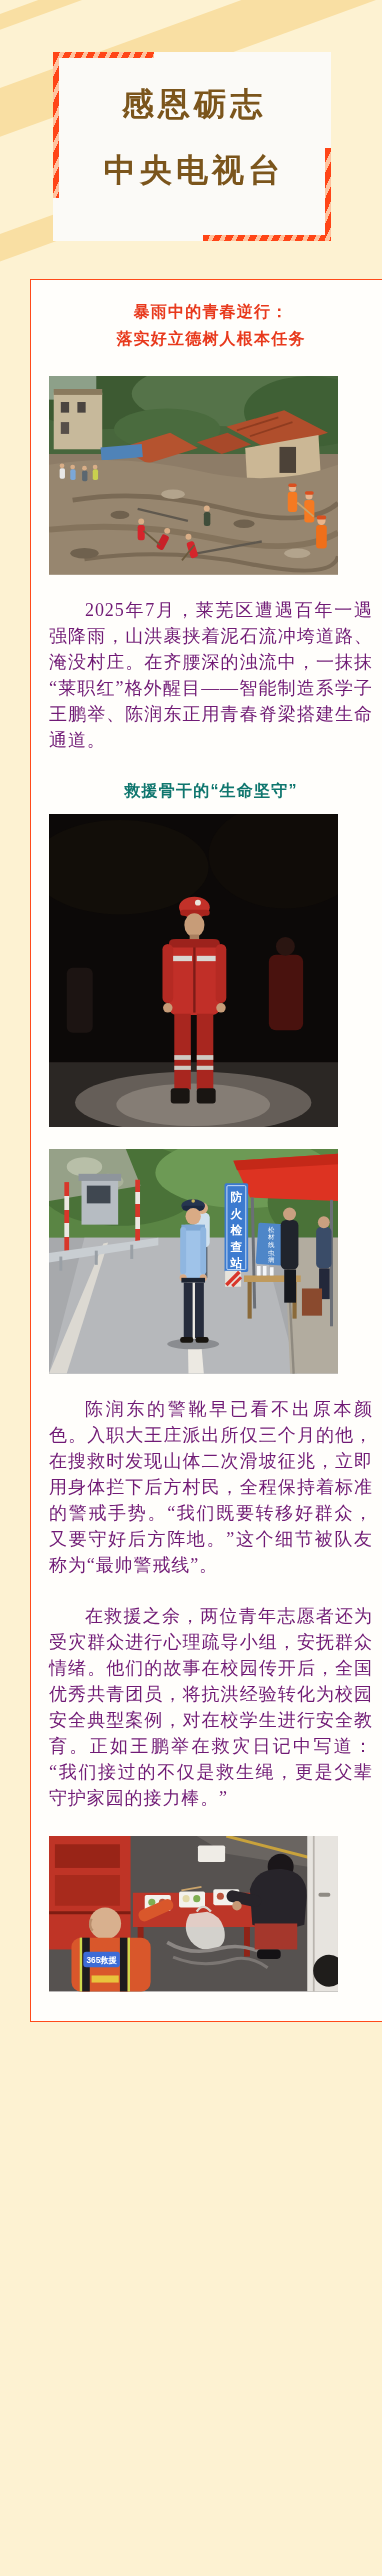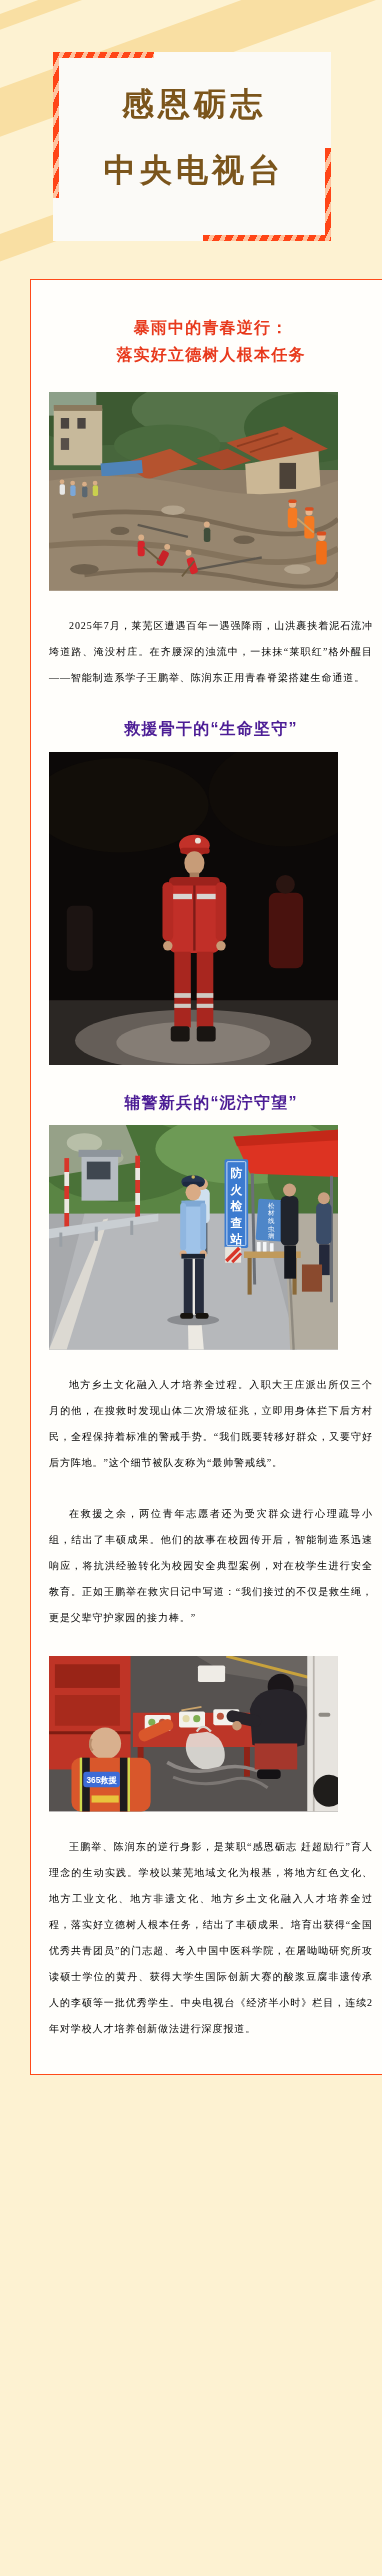--- a/index.html
+++ b/index.html
@@ -17,26 +17,26 @@
   .candy{position:absolute;background:repeating-linear-gradient(115deg,#ff4517 0 6.5px,#ffc4a0 6.5px 10.7px);}
   .candy.top{left:0;top:0;width:101px;height:6px;}
   .candy.left{left:0;top:0;width:6px;height:146px;}
   .candy.bottom{right:0;bottom:0;width:128px;height:6px;}
   .candy.right{right:0;bottom:0;width:6px;height:93px;}
   .hero-title{font-size:32px;font-weight:bold;color:#7b551c;letter-spacing:4.1px;line-height:1;text-indent:4.1px;}
 
   
   .card{position:relative;margin-left:30px;width:324px;box-sizing:content-box;
     border:1.8px solid #ff4a1a;background:#fffefb;padding:18px 18px 7px 18px;}
-  .title{margin:16px 0 24px 0;text-align:center;}
+  .title{margin:0 0 24px 0;text-align:center;}
   .tline{display:block;font-size:16px;font-weight:bold;color:#e8391c;line-height:27px;letter-spacing:1.2px;}
-  .heading{margin:25px 0 9.5px 0;text-align:center;font-size:16px;font-weight:bold;color:#4c1d95;
+  .heading{margin:25px 0 9.5px 0;text-align:center;font-size:16px;font-weight:bold;color:#0f766e;
     letter-spacing:1.2px;line-height:26px;}
   .para{margin:0 0 25px 0;font-family:"Liberation Serif","DejaVu Serif",serif;
-    font-size:10px;color:#000000;line-height:26px;letter-spacing:0.9px;
+    font-size:18px;color:#701a75;line-height:26px;letter-spacing:0.9px;
     text-align:justify;text-indent:2em;}
   figure.photo{margin:0 0 22.5px 0;width:289px;display:block;}
   figure.photo svg{display:block;width:289px;}
   svg text{font-family:"Liberation Sans",sans-serif;}
 </style>
 </head>
 <body>
 
 <div class="page">
 
@@ -172,21 +172,20 @@
           <rect x="250" y="408" width="28" height="8" fill="#cfc9c2"></rect>
           <rect x="212" y="426" width="28" height="7" fill="#cfc9c2"></rect>
           <rect x="250" y="426" width="28" height="7" fill="#cfc9c2"></rect>
           <rect x="206" y="464" width="32" height="26" rx="5" fill="#191512"></rect>
           <rect x="250" y="464" width="32" height="26" rx="5" fill="#191512"></rect>
         </g>
       </svg>
     </figure>
 
 
-    <h2 class="heading">辅警新兵的“泥泞守望”</h2>
 
     <figure class="photo">
       <svg viewBox="0 0 489 380">
         <rect x="0" y="0" width="489" height="160" fill="#5a8544"></rect>
         <ellipse cx="120" cy="60" rx="140" ry="70" fill="#4a7238"></ellipse>
         <ellipse cx="330" cy="40" rx="150" ry="60" fill="#6d9a55"></ellipse>
         <ellipse cx="460" cy="90" rx="90" ry="70" fill="#4a7238"></ellipse>
         <polygon points="0,0 130,0 155,62 0,88" fill="#96a188"></polygon>
         <ellipse cx="60" cy="30" rx="30" ry="16" fill="#b8bfa8"></ellipse>
         <ellipse cx="100" cy="55" rx="26" ry="13" fill="#aab29a"></ellipse>
@@ -279,24 +278,24 @@
           <circle cx="261" cy="218" r="6" fill="#d9ab85"></circle>
           <rect x="224" y="218" width="40" height="8" fill="#1c2330"></rect>
           <rect x="228" y="226" width="15" height="94" fill="#262c3c"></rect>
           <rect x="247" y="226" width="15" height="94" fill="#262c3c"></rect>
           <rect x="222" y="318" width="22" height="10" rx="4" fill="#17140f"></rect>
           <rect x="248" y="318" width="22" height="10" rx="4" fill="#17140f"></rect>
         </g>
       </svg>
     </figure>
 
-    <p class="para">地方乡土文化融入人才培养全过程。入职大王庄派出所仅三个月的他，在搜救时发现山体二次滑坡征兆，立即用身体拦下后方村民，全程保持着标准的警戒手势。“我们既要转移好群众，又要守好后方阵地。”这个细节被队友称为“最帅警戒线”。</p>
-
-
-    <p class="para">在救援之余，两位青年志愿者还为受灾群众进行心理疏导小组，结出了丰硕成果。他们的故事在校园传开后，智能制造系迅速响应，将抗洪经验转化为校园安全典型案例，对在校学生进行安全教育。正如王鹏举在救灾日记中写道：“我们接过的不仅是救生绳，更是父辈守护家园的接力棒。”</p>
+    <p class="para">陈润东的警靴早已看不出原本颜色。入职大王庄派出所仅三个月的他，在搜救时发现山体二次滑坡征兆，立即用身体拦下后方村民，全程保持着标准的警戒手势。“我们既要转移好群众，又要守好后方阵地。”这个细节被队友称为“最帅警戒线”。</p>
+
+
+    <p class="para">在救援之余，两位青年志愿者还为受灾群众进行心理疏导小组，安抚群众情绪。他们的故事在校园传开后，全国优秀共青团员，将抗洪经验转化为校园安全典型案例，对在校学生进行安全教育。正如王鹏举在救灾日记中写道：“我们接过的不仅是救生绳，更是父辈守护家园的接力棒。”</p>
 
     <figure class="photo">
       <svg viewBox="0 0 489 263">
         <rect x="0" y="0" width="489" height="263" fill="#565250"></rect>
         <polygon points="250,0 489,0 489,60 300,30" fill="#6a6561"></polygon>
         <line x1="300" y1="0" x2="470" y2="44" stroke="#c8a23c" stroke-width="5"></line>
 
         <rect x="0" y="0" width="138" height="192" fill="#bf3426"></rect>
         <rect x="10" y="14" width="110" height="40" fill="#992417"></rect>
         <rect x="10" y="66" width="110" height="52" fill="#a82a1c"></rect>
@@ -347,17 +346,16 @@
           <circle cx="318" cy="118" r="8" fill="#c89a76"></circle>
         </g>
 
         <rect x="437" y="0" width="52" height="263" fill="#e7e4df"></rect>
         <line x1="448" y1="0" x2="448" y2="263" stroke="#b9b5ae" stroke-width="3"></line>
         <rect x="456" y="96" width="20" height="7" rx="3" fill="#8f8b84"></rect>
         <circle cx="474" cy="228" r="27" fill="#1f1d1b"></circle>
       </svg>
     </figure>
 
-    <p class="para">王鹏举、陈润东的逆行身影，是莱职“感恩砺志 赶超励行”育人理念的生动实践。学校以莱芜地域文化为根基，将地方红色文化、地方工业文化、地方非遗文化、地方乡土文化融入人才培养全过程，落实好立德树人根本任务，结出了丰硕成果。培育出获得“全国优秀共青团员”的门志超、考入中国中医科学院，在屠呦呦研究所攻读硕士学位的黄丹、获得大学生国际创新大赛的酸浆豆腐非遗传承人的李硕等一批优秀学生。中央电视台《经济半小时》栏目，连续2年对学校人才培养创新做法进行深度报道。</p>
 
   </main>
 </div>
 
 
 </body></html>

